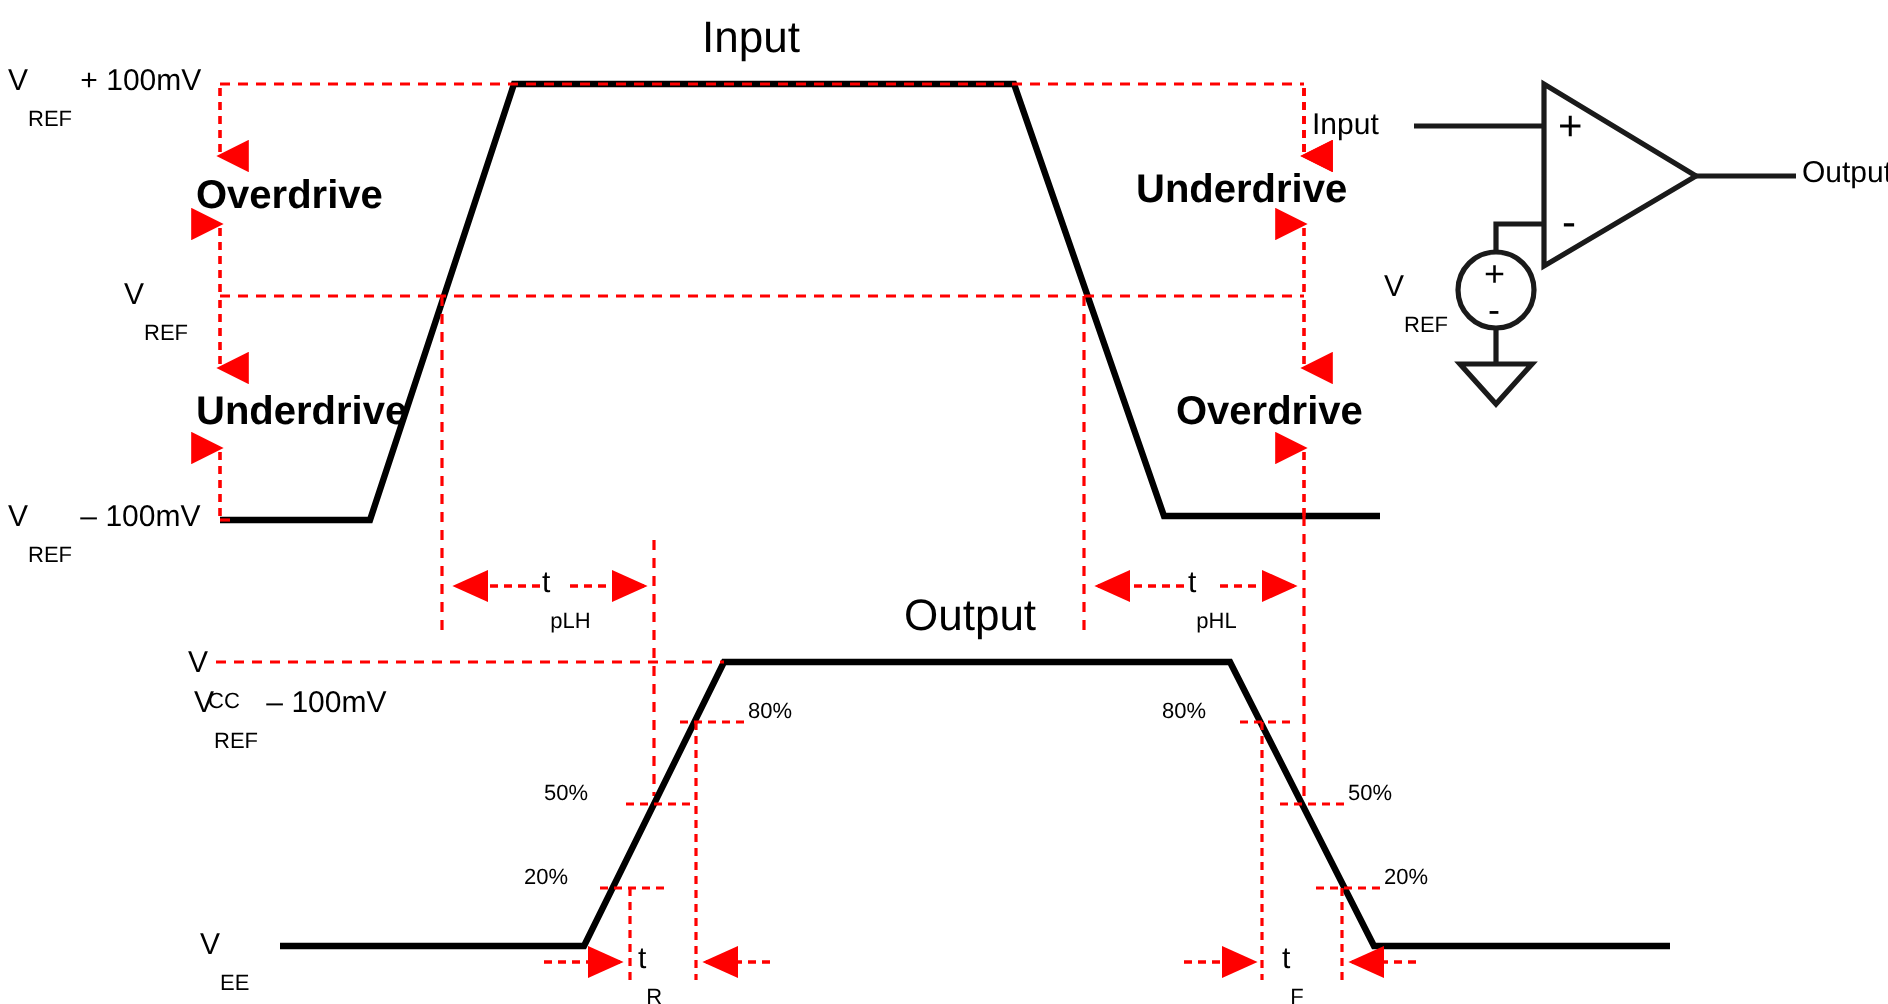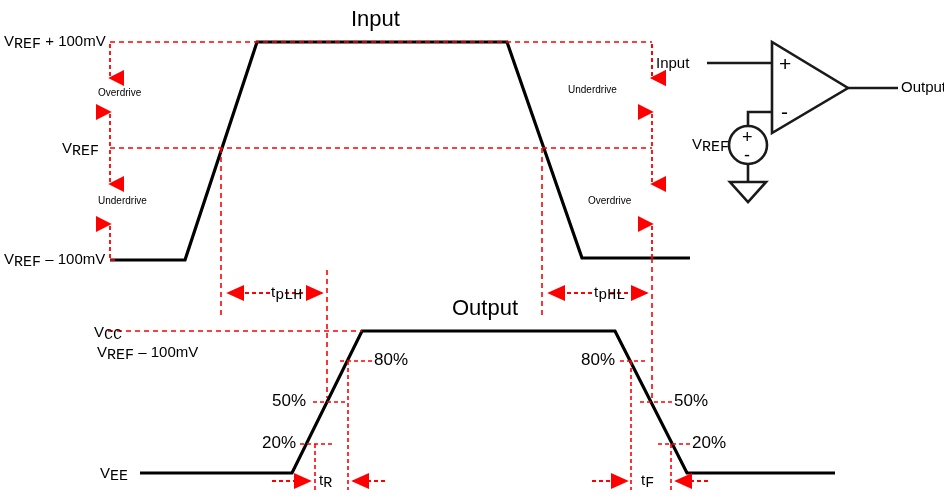--- a/index.html
+++ b/index.html
@@ -1,25 +1,25 @@
 <!DOCTYPE html>
 <html><head>
 <meta charset="utf-8">
 <style>
   html,body{margin:0;padding:0;background:#ffffff;}
   body{width:944px;height:502px;overflow:hidden;
        font-family:"Liberation Sans",sans-serif;color:#000;}
   #stage{position:relative;width:748px;height:502px;}
   svg{position:absolute;top:0;left:0;width:944px;height:502px;}
   .lbl{position:absolute;white-space:nowrap;line-height:1;}
-  .sub{font-size:15px;vertical-align:baseline;position:relative;top:2px;font-family:Liberation Mono, monospace;}
+  .sub{font-size:11px;vertical-align:baseline;position:relative;top:18px;}
   .title{font-size:22px;}
   .t15{font-size:15px;}
-  .t16{font-size:10px;}
-  .t17{font-size:17px;}
+  .t16{font-size:20px;font-weight:bold;}
+  .t17{font-size:11px;}
 </style>
 </head>
 <body>
 
 <div id="stage">
 
   <svg viewBox="0 0 944 502">
     <defs>
       <marker id="ar-down" markerWidth="9" markerHeight="9" refX="4.5" refY="8" orient="auto">
         <path d="M0,0 L9,0 L4.5,9 Z" fill="#FF0000"></path>

